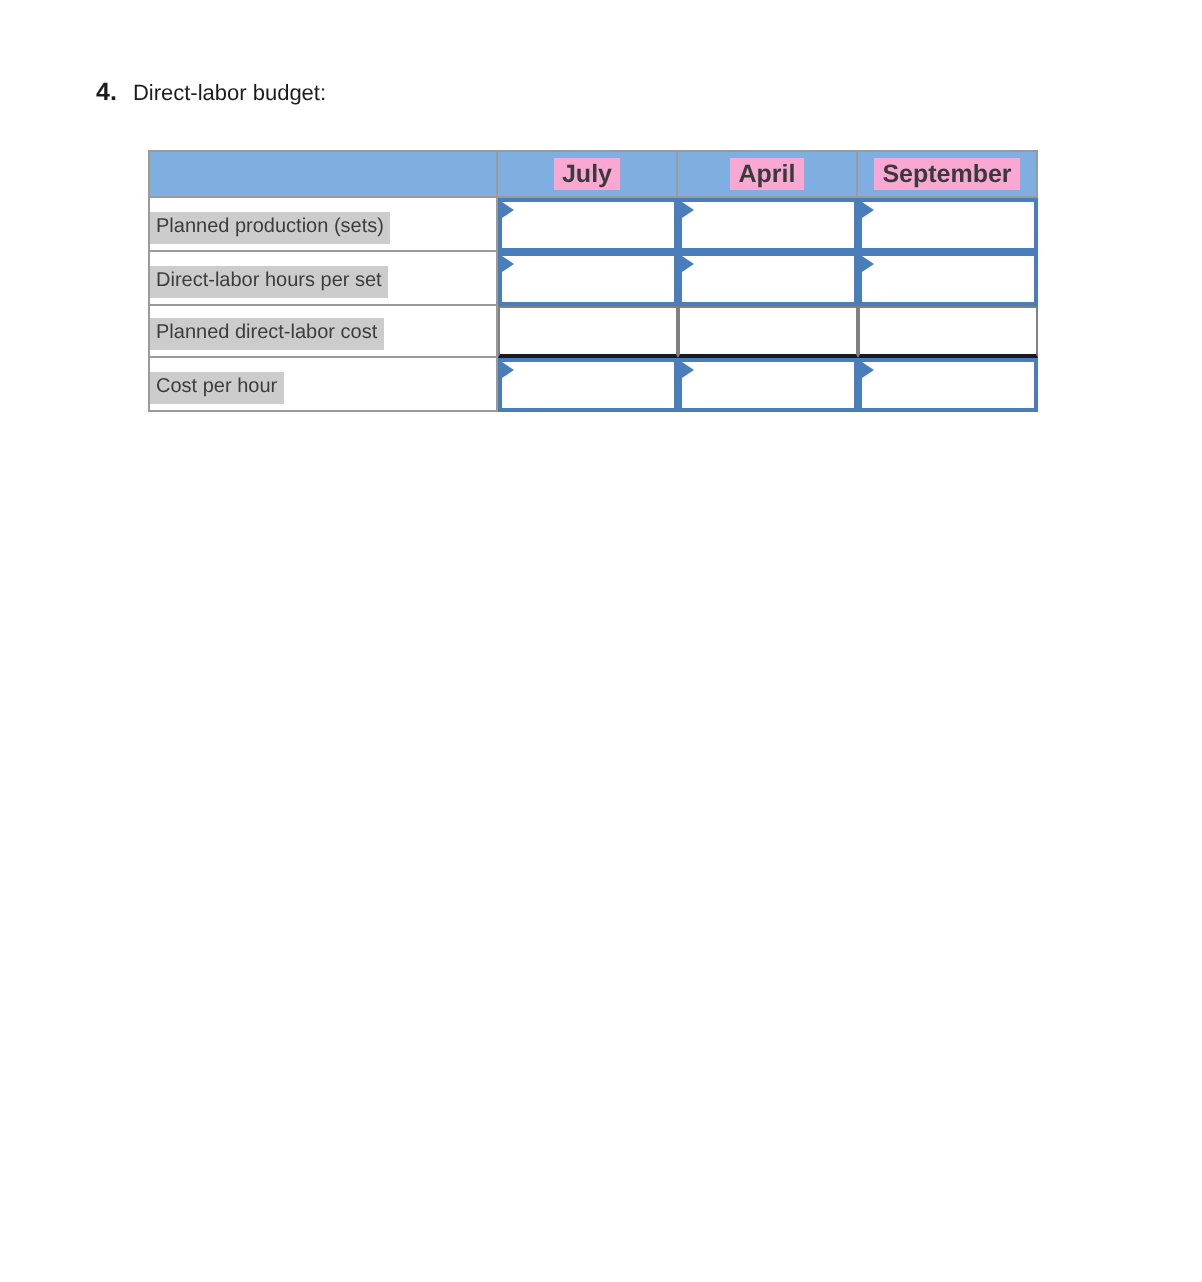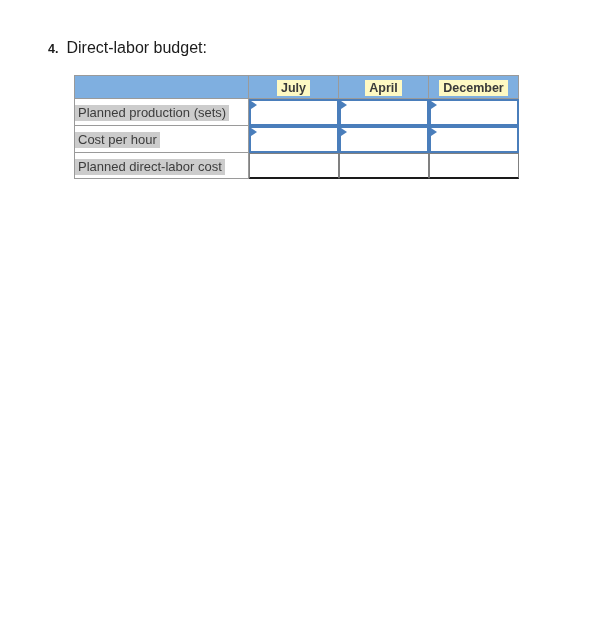--- a/index.html
+++ b/index.html
@@ -30,21 +30,21 @@
     align-items: baseline;
     white-space: nowrap;
   }
   .question-number {
     font-size: 12.5px;
     font-weight: bold;
     color: #1c1c1c;
     margin-right: 8px;
   }
   .question-text {
-    font-size: 16px;
+    font-size: 11px;
     font-weight: normal;
     color: #1c1c1c;
   }
 
   
   .budget-table-wrap {
     position: absolute;
     left: 74px;
     top: 75px;
   }
@@ -78,38 +78,38 @@
   }
   .hdr-label-blank {
     display: block;
     height: 100%;
   }
   .month-text {
     display: inline-block;
     font-size: 12.5px;
     font-weight: bold;
     color: #3a3a3a;
-    background: #fef9c3;
+    background: #f9a8d4;
     padding: 0 4px;
     line-height: 16px;
   }
 
   
   .row-label-cell {
     height: 23px;
     background: #ffffff;
     border-left: 1px solid #9a9a9a;
     border-right: 1px solid #9a9a9a;
     border-bottom: 1px solid #9a9a9a;
     padding-left: 4px;
     text-align: left;
   }
   .row-label-text {
     display: inline-block;
-    font-size: 13px;
+    font-size: 10px;
     color: #3c3c3c;
     background: #cccccc;
     padding: 0 3px;
     line-height: 16px;
     white-space: nowrap;
   }
 
   
   .data-cell {
     height: 23px;
@@ -196,21 +196,21 @@
           <th class="hdr-cell first">
             <span class="hdr-label-blank"></span>
           </th>
           <th class="hdr-cell">
             <span class="month-text">July</span>
           </th>
           <th class="hdr-cell">
             <span class="month-text">April</span>
           </th>
           <th class="hdr-cell">
-            <span class="month-text">December</span>
+            <span class="month-text">September</span>
           </th>
         </tr>
       </thead>
       <tbody>
 
         <tr>
           <td class="row-label-cell">
             <span class="row-label-text">Planned production (sets)</span>
           </td>
           <td class="data-cell input-cell">
@@ -220,52 +220,69 @@
           <td class="data-cell input-cell">
             <span class="cell-marker"></span>
             <input class="cell-input-field" type="text" value="" style="">
           </td>
           <td class="data-cell input-cell">
             <span class="cell-marker"></span>
             <input class="cell-input-field" type="text" value="" style="">
           </td>
         </tr>
 
-
-
-        <tr>
-          <td class="row-label-cell">
-            <span class="row-label-text">Cost per hour</span>
-          </td>
-          <td class="data-cell input-cell">
-            <span class="cell-marker"></span>
-            <input class="cell-input-field" type="text" value="" style="">
-          </td>
-          <td class="data-cell input-cell">
-            <span class="cell-marker"></span>
-            <input class="cell-input-field" type="text" value="" style="">
-          </td>
-          <td class="data-cell input-cell">
-            <span class="cell-marker"></span>
-            <input class="cell-input-field" type="text" value="" style="">
-          </td>
-        </tr>
+        <tr>
+          <td class="row-label-cell">
+            <span class="row-label-text">Direct-labor hours per set</span>
+          </td>
+          <td class="data-cell input-cell">
+            <span class="cell-marker"></span>
+            <input class="cell-input-field" type="text" value="" style="">
+          </td>
+          <td class="data-cell input-cell">
+            <span class="cell-marker"></span>
+            <input class="cell-input-field" type="text" value="" style="">
+          </td>
+          <td class="data-cell input-cell">
+            <span class="cell-marker"></span>
+            <input class="cell-input-field" type="text" value="" style="">
+          </td>
+        </tr>
+
 
         <tr>
           <td class="row-label-cell">
             <span class="row-label-text">Planned direct-labor cost</span>
           </td>
           <td class="data-cell calc-cell bottom-edge">
             <span class="cell-static-value"></span>
           </td>
           <td class="data-cell calc-cell bottom-edge">
             <span class="cell-static-value"></span>
           </td>
           <td class="data-cell calc-cell bottom-edge">
             <span class="cell-static-value"></span>
+          </td>
+        </tr>
+
+        <tr>
+          <td class="row-label-cell">
+            <span class="row-label-text">Cost per hour</span>
+          </td>
+          <td class="data-cell input-cell">
+            <span class="cell-marker"></span>
+            <input class="cell-input-field" type="text" value="" style="">
+          </td>
+          <td class="data-cell input-cell">
+            <span class="cell-marker"></span>
+            <input class="cell-input-field" type="text" value="" style="">
+          </td>
+          <td class="data-cell input-cell">
+            <span class="cell-marker"></span>
+            <input class="cell-input-field" type="text" value="" style="">
           </td>
         </tr>
 
       </tbody>
     </table>
   </div>
 
 </div>
 
 </body></html>

